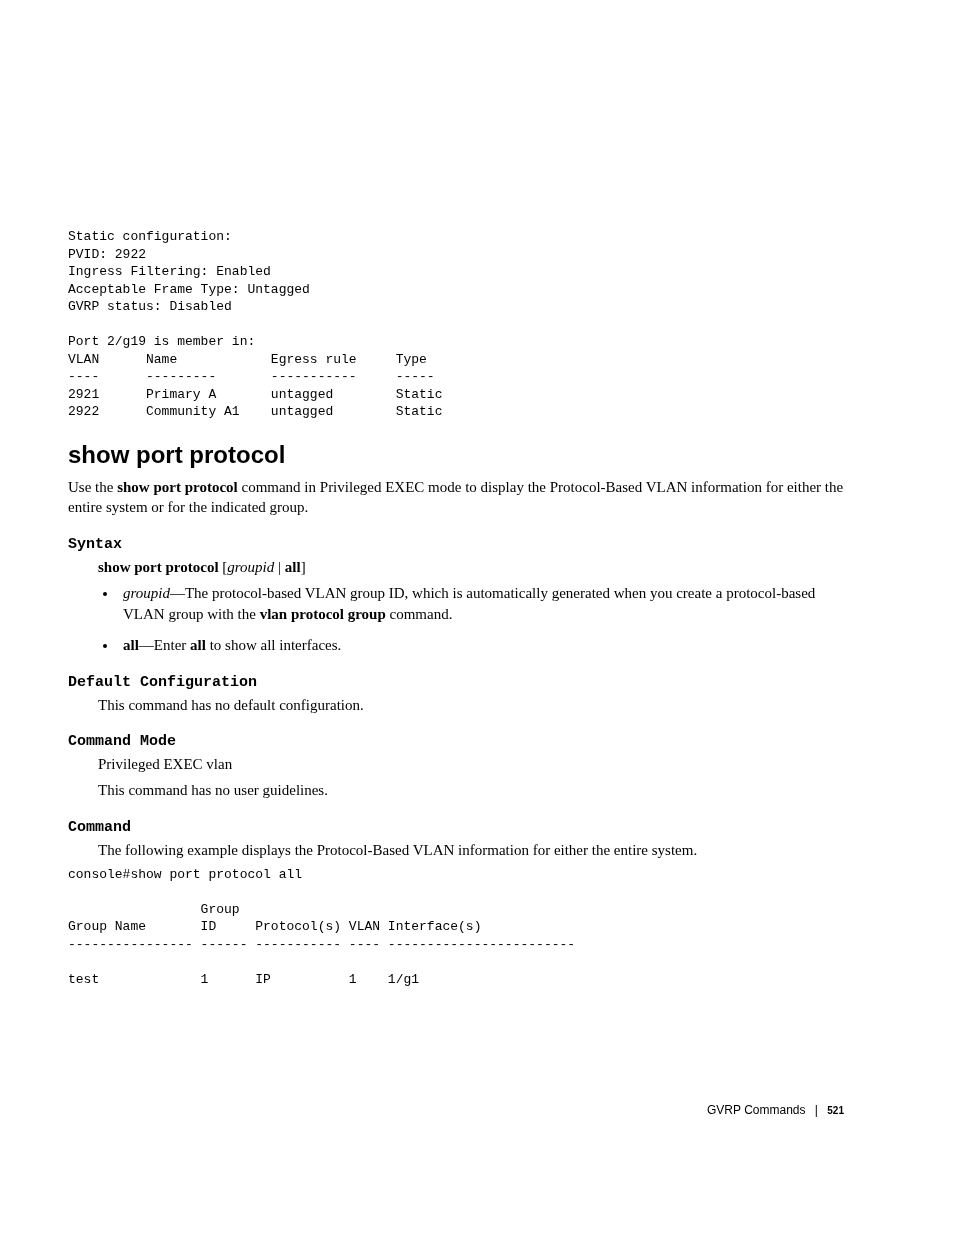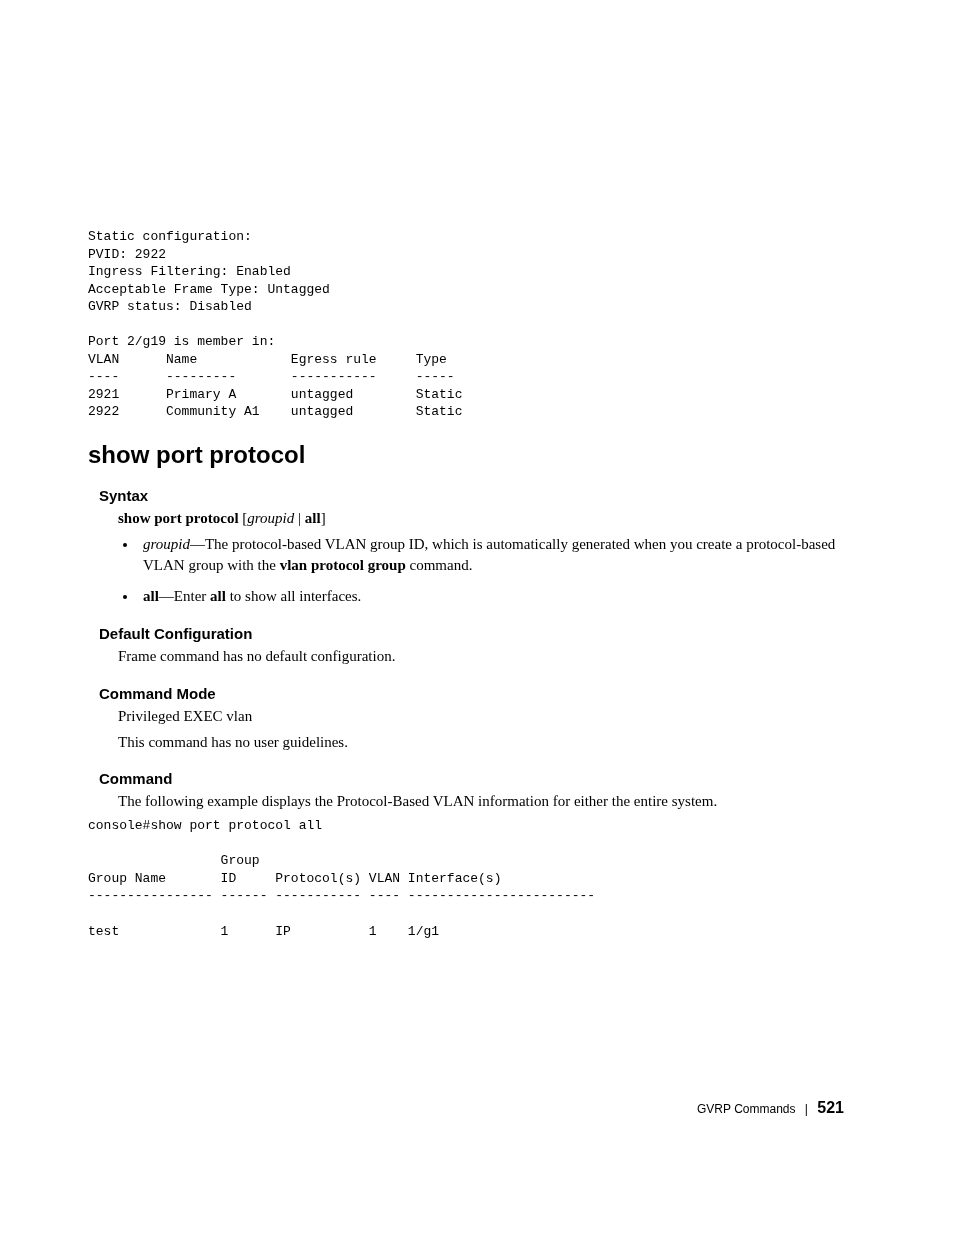--- a/index.html
+++ b/index.html
@@ -6,44 +6,44 @@
       font-family: Georgia, 'Times New Roman', serif;
       background: #fff;
       color: #000;
       margin: 0;
       padding: 0;
       width: 954px;
       height: 1235px;
       position: relative;
     }
     .page {
-      padding: 228px 110px 0 88px;
+      padding: 228px 110px 0 68px;
     }
     .mono {
       font-family: 'Courier New', Courier, monospace;
       font-size: 13px;
       white-space: pre;
       line-height: 1.35;
     }
     h2.command-title {
       font-family: Arial, Helvetica, sans-serif;
       font-weight: bold;
       font-size: 24px;
       margin: 20px 0 8px 0;
     }
     .body-text {
       font-size: 15px;
       line-height: 1.35;
       margin: 0 0 6px 0;
     }
     .section-head {
-      font-family: Liberation Sans, sans-serif;
+      font-family: Liberation Mono, monospace;
       font-weight: bold;
       font-size: 15px;
-      margin: 18px 0 4px 11px;
+      margin: 18px 0 4px 0;
     }
     .indent {
       margin-left: 30px;
     }
     ul.bullets {
       margin: 6px 0 6px 50px;
       padding: 0;
       font-family: Liberation Serif, serif;
     }
     ul.bullets li {
@@ -55,58 +55,61 @@
     .italic { font-style: italic; margin-top: 48px; }
     .bold { font-weight: bold; }
     .footer {
       position: absolute;
       bottom: 118px;
       right: 110px;
       font-family: Arial, Helvetica, sans-serif;
       font-size: 12px;
     }
     .footer .sep { margin: 0 6px; }
-    .footer .pagenum { font-weight: bold; font-size: 16px; text-align: right; }
+    .footer .pagenum { font-weight: bold; font-size: 10px; text-align: right; }
   </style>
 </head>
 <body>
 
 <div class="page">
 
   <div class="mono">Static configuration:
 PVID: 2922
 Ingress Filtering: Enabled
 Acceptable Frame Type: Untagged
 GVRP status: Disabled
 
 Port 2/g19 is member in:
 VLAN      Name            Egress rule     Type
 ----      ---------       -----------     -----
 2921      Primary A       untagged        Static
 2922      Community A1    untagged        Static</div>
 
   <h2 class="command-title">show port protocol</h2>
 
+  <p class="body-text">
+    <span>Use the </span><span class="bold">show port protocol</span><span> command in Privileged EXEC mode to display the Protocol-Based VLAN information for either the entire system or for the indicated group.</span>
+  </p>
 
   <div class="section-head">Syntax</div>
   <p class="body-text indent">
     <span class="bold">show port protocol</span><span> [</span><span class="italic">groupid</span><span> | </span><span class="bold">all</span><span>]</span>
   </p>
 
   <ul class="bullets">
     <li>
       <span class="italic">groupid</span><span>—The protocol-based VLAN group ID, which is automatically generated when you create a protocol-based VLAN group with the </span><span class="bold">vlan protocol group</span><span> command.</span>
     </li>
     <li>
       <span class="bold">all</span><span>—Enter </span><span class="bold">all</span><span> to show all interfaces.</span>
     </li>
   </ul>
 
   <div class="section-head">Default Configuration</div>
-  <p class="body-text indent">Frame command has no default configuration.</p>
+  <p class="body-text indent">This command has no default configuration.</p>
 
   <div class="section-head">Command Mode</div>
   <p class="body-text indent">Privileged EXEC vlan</p>
 
   <p class="body-text indent">This command has no user guidelines.</p>
 
   <div class="section-head">Command</div>
   <p class="body-text indent">The following example displays the Protocol-Based VLAN information for either the entire system.</p>
 
   <div class="mono" style="">console#show port protocol all

